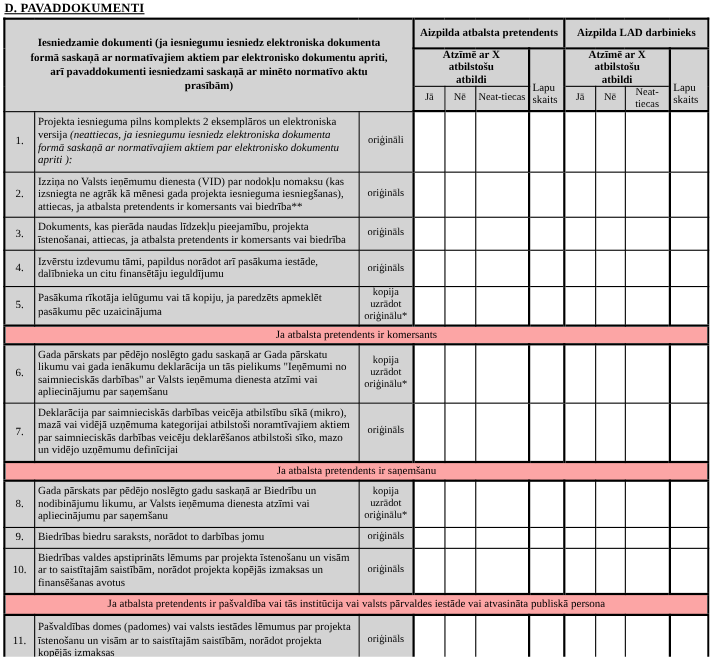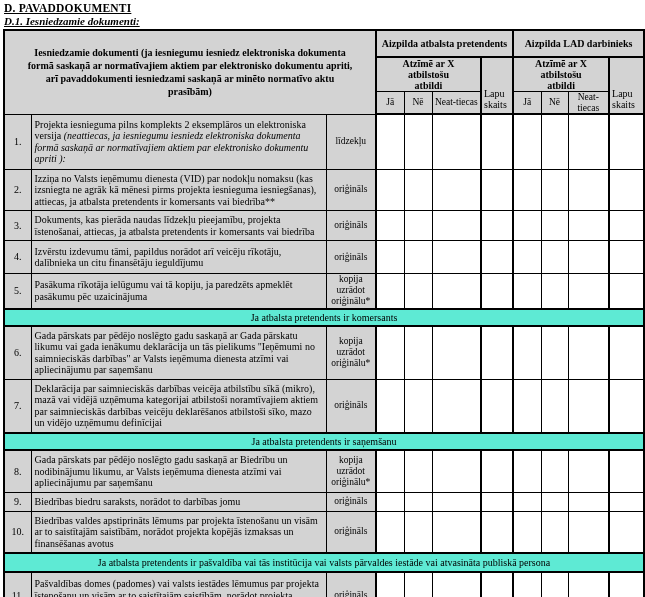--- a/index.html
+++ b/index.html
@@ -40,31 +40,30 @@
   
   .num   { text-align:center; }
   .desc  { text-align:left; padding:3px 3px; vertical-align:middle; }
   .it    { font-style:italic; }
   .dtype { text-align:center; font-size:9.5px; line-height:11px; padding:0 1px; }
   .blank { background:#ffffff; }
 
   .section-row td {
     text-align:center; font-size:10px; line-height:11px;
     border-top:2px solid #000; border-bottom:2px solid #000;
-    background:#5eead4;
+    background:#fca5a5;
   }
 </style>
 </head>
 <body>
 
 <div class="page">
 
   <div class="titles">
     <div class="t1">D.  PAVADDOKUMENTI</div>
-    <div class="t2">D.1.   Iesniedzamie dokumenti:</div>
   </div>
 
   <table class="doc">
     <colgroup>
       <col style="width:27px">
         <col style="width:295px">
         <col style="width:50px">
       <col style="width:28px">
         <col style="width:28px">
         <col style="width:49px">
@@ -92,33 +91,33 @@
       <td class="hans">Nē</td>
       <td class="hans">Neat-tiecas</td>
       <td class="hans thickL">Jā</td>
       <td class="hans">Nē</td>
       <td class="hans">Neat-tiecas</td>
     </tr>
 
     <tr class="doc-row" style="height:55px">
       <td class="num">1.</td>
       <td class="desc"><span>Projekta iesnieguma pilns komplekts 2 eksemplāros un elektroniska versija </span><span class="it">(neattiecas, ja iesniegumu iesniedz elektroniska dokumenta formā saskaņā ar normatīvajiem aktiem par elektronisko dokumentu apriti ):</span></td>
-      <td class="dtype">līdzekļu</td>
+      <td class="dtype">oriģināli</td>
     <td class="blank thickL"></td>
           <td class="blank"></td>
           <td class="blank"></td>
           <td class="blank thickL"></td>
           <td class="blank thickL"></td>
           <td class="blank"></td>
           <td class="blank"></td>
           <td class="blank thickL"></td>
         </tr>
     <tr class="doc-row" style="height:37px">
       <td class="num">2.</td>
-      <td class="desc">Izziņa no Valsts ieņēmumu dienesta (VID) par nodokļu nomaksu (kas izsniegta ne agrāk kā mēnesi pirms projekta iesnieguma iesniegšanas), attiecas, ja atbalsta pretendents ir komersants vai biedrība**</td>
+      <td class="desc">Izziņa no Valsts ieņēmumu dienesta (VID) par nodokļu nomaksu (kas izsniegta ne agrāk kā mēnesi gada projekta iesnieguma iesniegšanas), attiecas, ja atbalsta pretendents ir komersants vai biedrība**</td>
       <td class="dtype">oriģināls</td>
     <td class="blank thickL"></td>
           <td class="blank"></td>
           <td class="blank"></td>
           <td class="blank thickL"></td>
           <td class="blank thickL"></td>
           <td class="blank"></td>
           <td class="blank"></td>
           <td class="blank thickL"></td>
         </tr>
@@ -130,21 +129,21 @@
           <td class="blank"></td>
           <td class="blank"></td>
           <td class="blank thickL"></td>
           <td class="blank thickL"></td>
           <td class="blank"></td>
           <td class="blank"></td>
           <td class="blank thickL"></td>
         </tr>
     <tr class="doc-row" style="height:33px">
       <td class="num">4.</td>
-      <td class="desc">Izvērstu izdevumu tāmi, papildus norādot arī veicēju rīkotāju, dalībnieka un citu finansētāju ieguldījumu</td>
+      <td class="desc">Izvērstu izdevumu tāmi, papildus norādot arī pasākuma iestāde, dalībnieka un citu finansētāju ieguldījumu</td>
       <td class="dtype">oriģināls</td>
     <td class="blank thickL"></td>
           <td class="blank"></td>
           <td class="blank"></td>
           <td class="blank thickL"></td>
           <td class="blank thickL"></td>
           <td class="blank"></td>
           <td class="blank"></td>
           <td class="blank thickL"></td>
         </tr>

